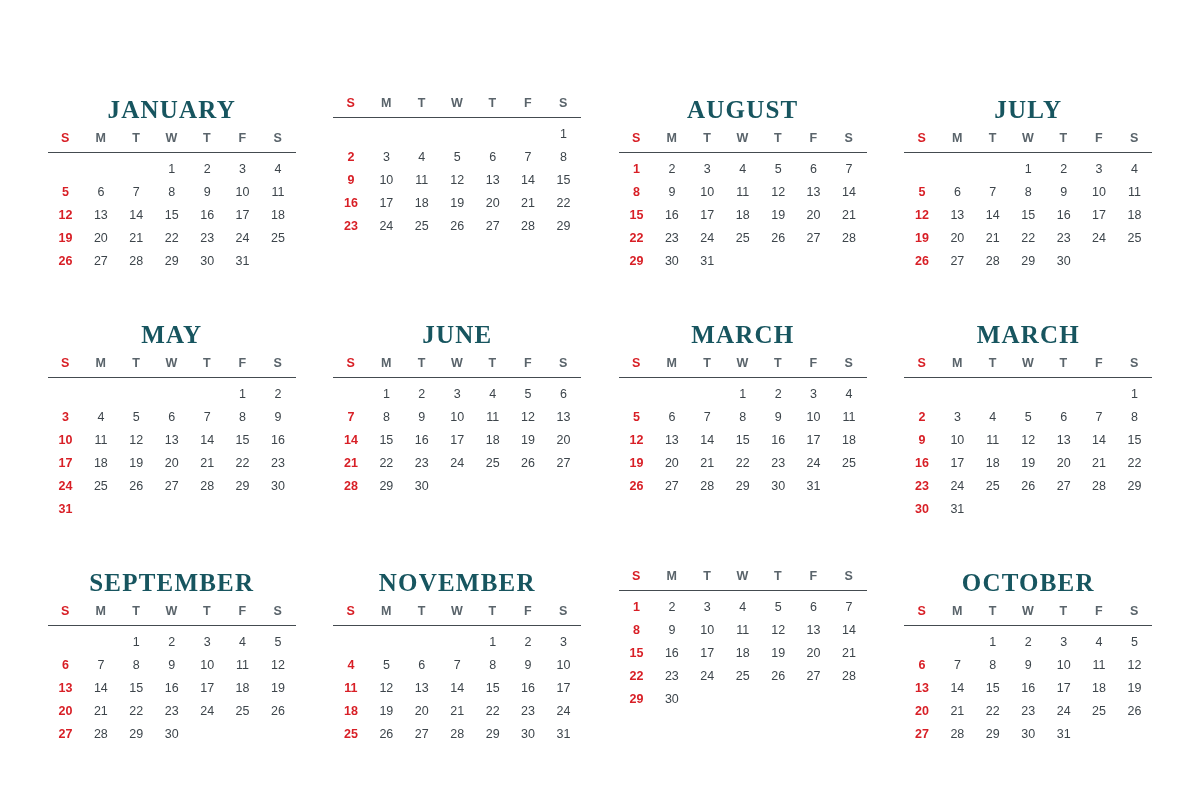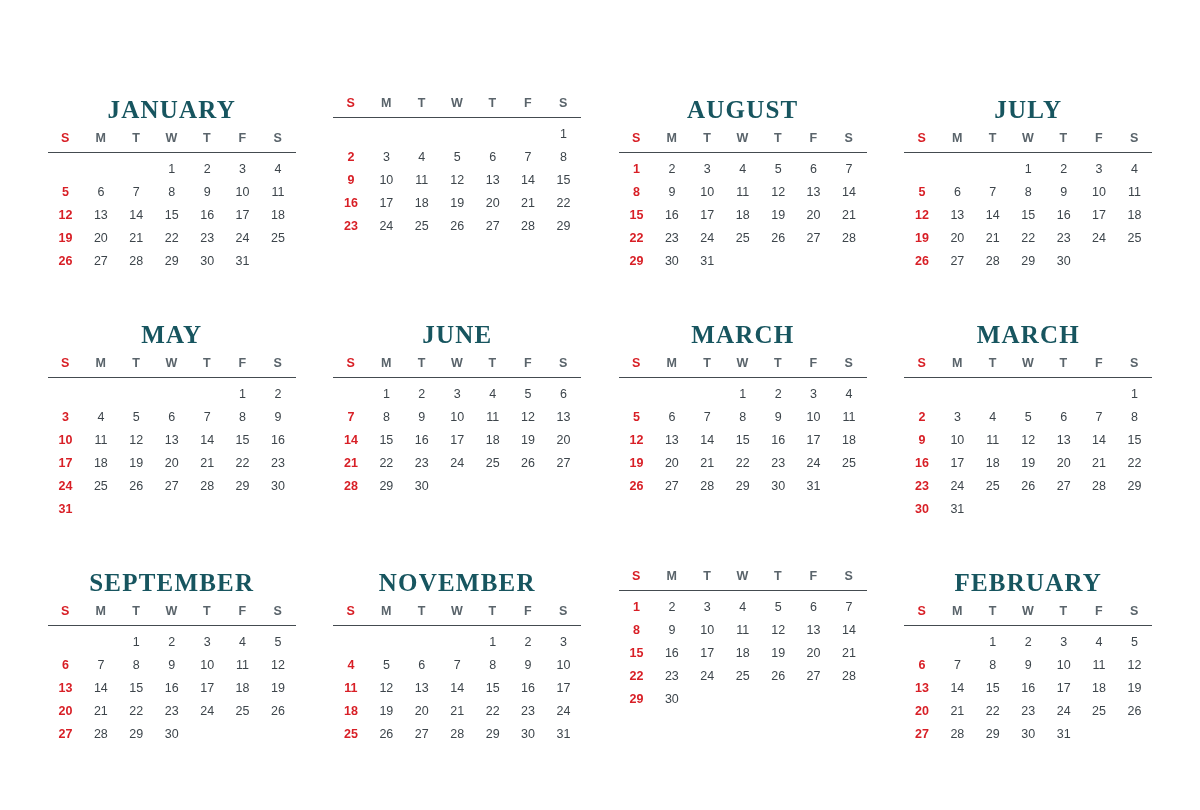--- a/index.html
+++ b/index.html
@@ -811,21 +811,21 @@
               <td class="empty"></td>
               <td class="empty"></td>
               <td class="empty"></td>
               <td class="empty"></td>
             </tr>
           </tbody>
         </table>
       </div>
     </div>
     <div class="month">
-      <div class="month-name">FEBRUARY</div>
+      <div class="month-name">OCTOBER</div>
       <div class="grid-wrap">
         <table class="cal">
           <thead>
             <tr>
               <th class="sun">S</th>
               <th>M</th>
               <th>T</th>
               <th>W</th>
               <th>T</th>
               <th>F</th>

